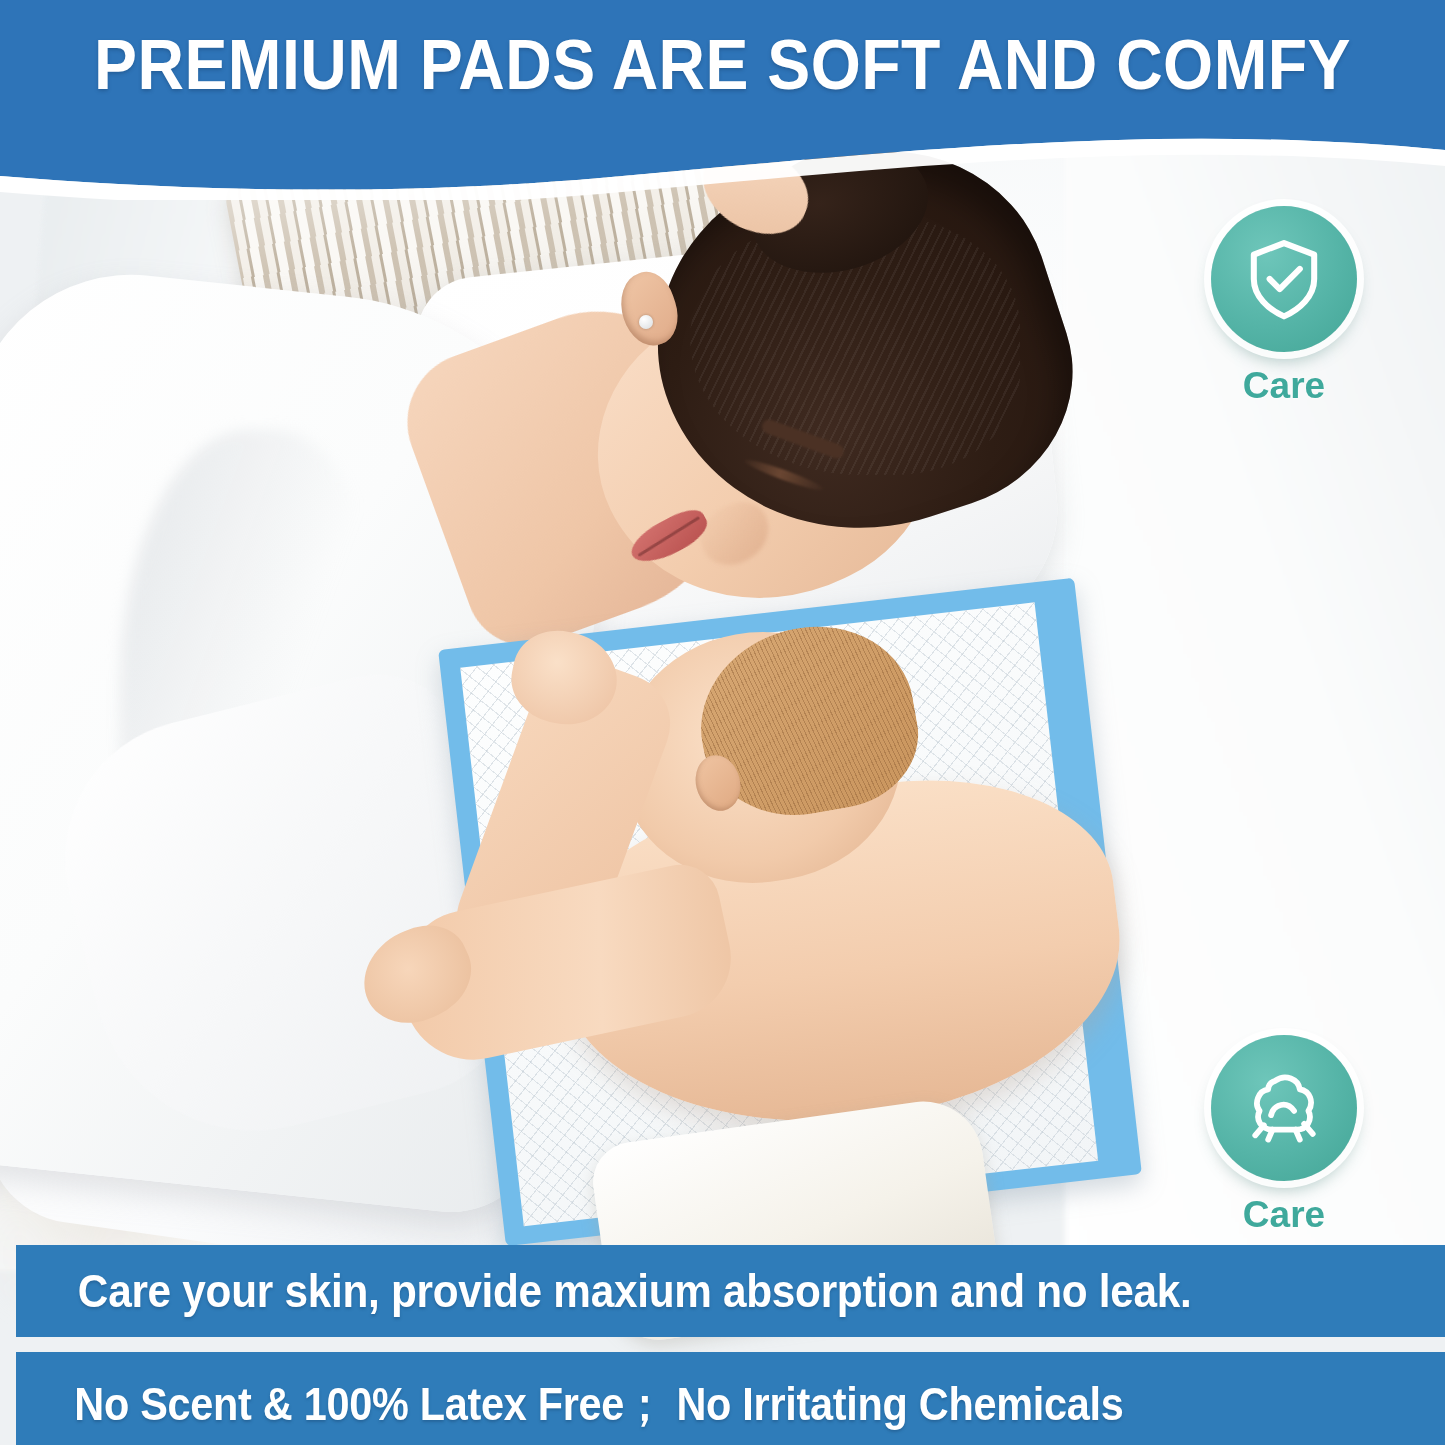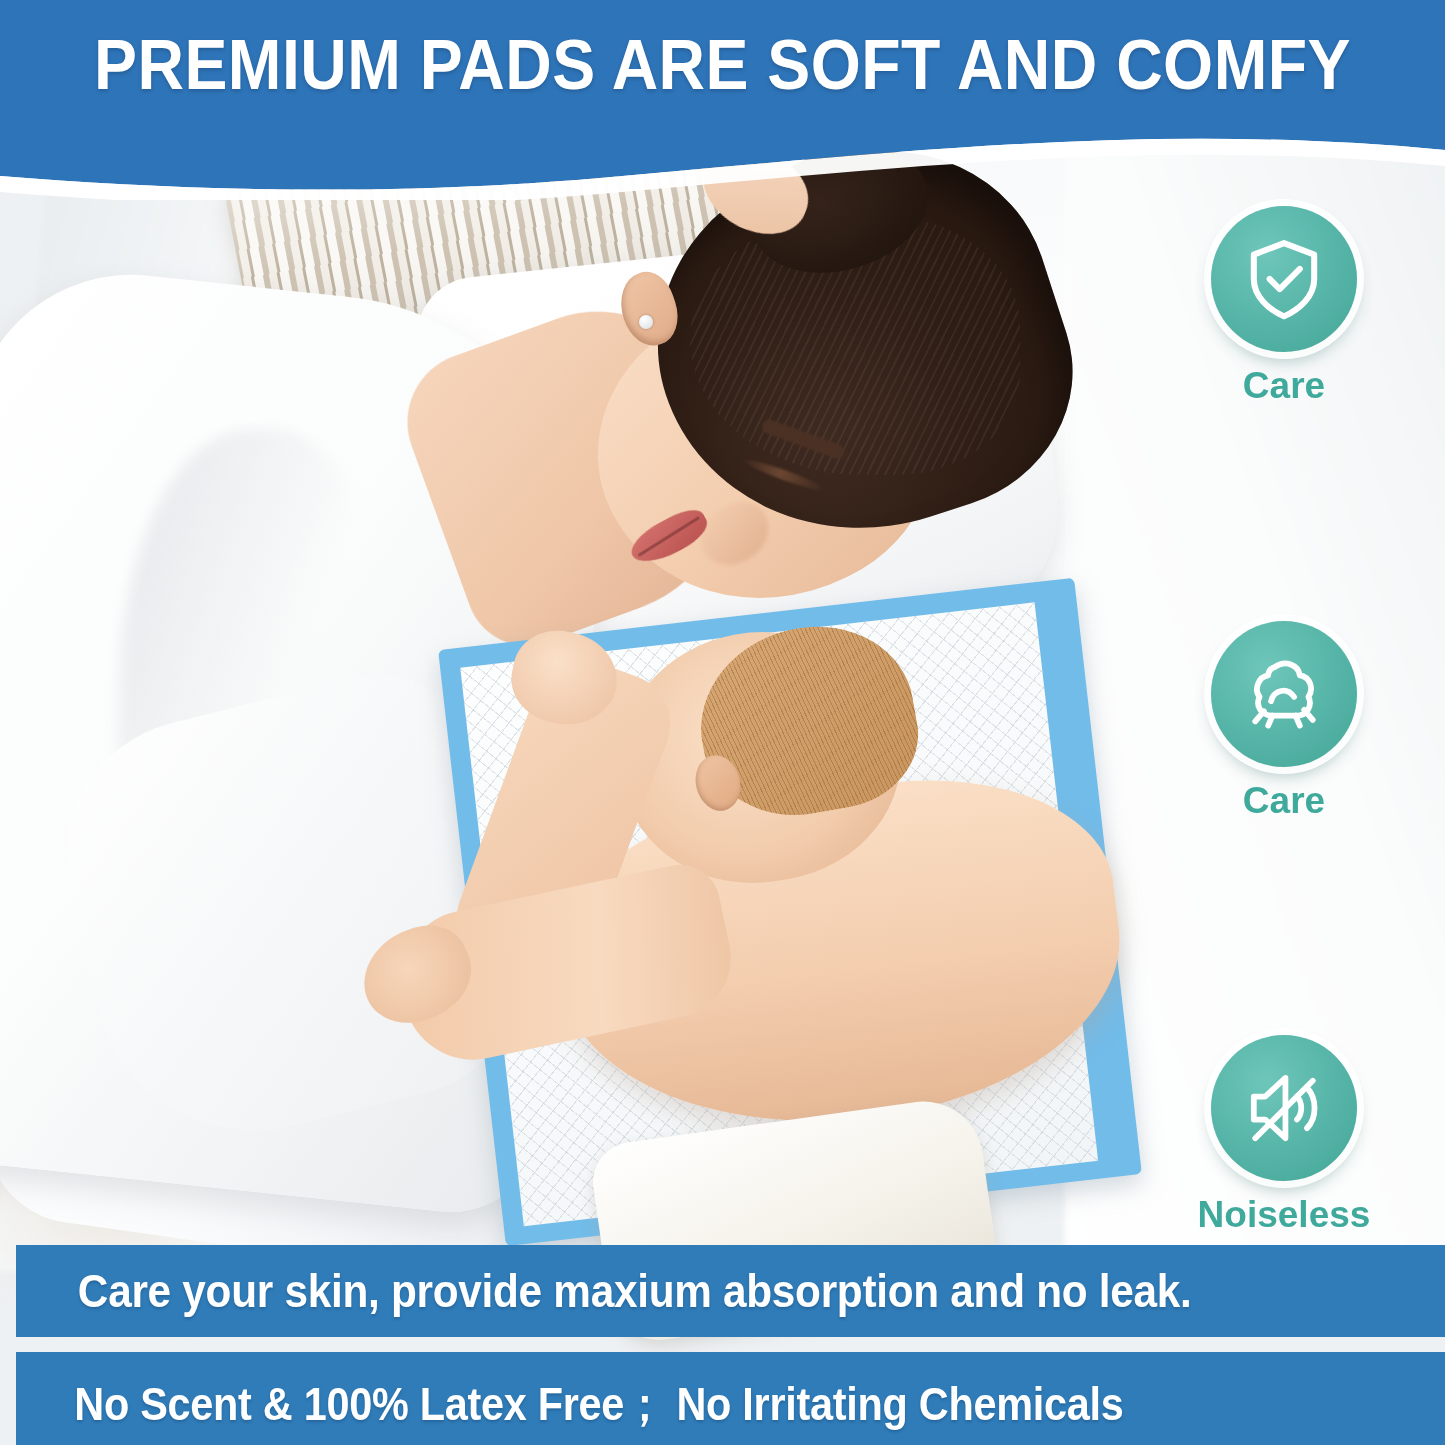--- a/index.html
+++ b/index.html
@@ -560,31 +560,20 @@
         <svg viewBox="0 0 64 64" fill="none" stroke="#ffffff" stroke-width="4" stroke-linecap="round" stroke-linejoin="round">
           <path d="M26 13 C33 8 42 12 43 19 C50 20 53 28 49 34 C52 40 48 47 41 47 L24 47 C16 47 12 40 15 34 C11 29 14 20 21 19 C21 16 23 14 26 13 Z"></path>
           <path d="M23 37 C25 29 34 27 39 34"></path>
           <path d="M18 44 L12 51 M24 47 L21 54 M40 47 L43 54 M46 43 L52 50"></path>
         </svg>
       </div>
       <div class="feature-label">Care</div>
     </div>
 
 
-    <div class="feature">
-      <div class="feature-badge">
-        <svg viewBox="0 0 64 64" fill="none" stroke="#ffffff" stroke-width="4" stroke-linecap="round" stroke-linejoin="round">
-          <path d="M33 11 L19 24 H11 V40 H19 L33 53 Z"></path>
-          <path d="M41 24 C45 28 45 36 41 40"></path>
-          <path d="M48 18 C55 25 55 39 48 46"></path>
-          <path d="M12 53 L52 13"></path>
-        </svg>
-      </div>
-      <div class="feature-label">Noiseless</div>
-    </div>
 
   </div>
 
   <div class="bar bar-one">
     <div class="bar-text">Care your skin, provide maxium absorption and no leak.</div>
   </div>
   <div class="bar bar-two">
     <div class="bar-text">No Scent &amp; 100% Latex Free；  No Irritating Chemicals</div>
   </div>
 

